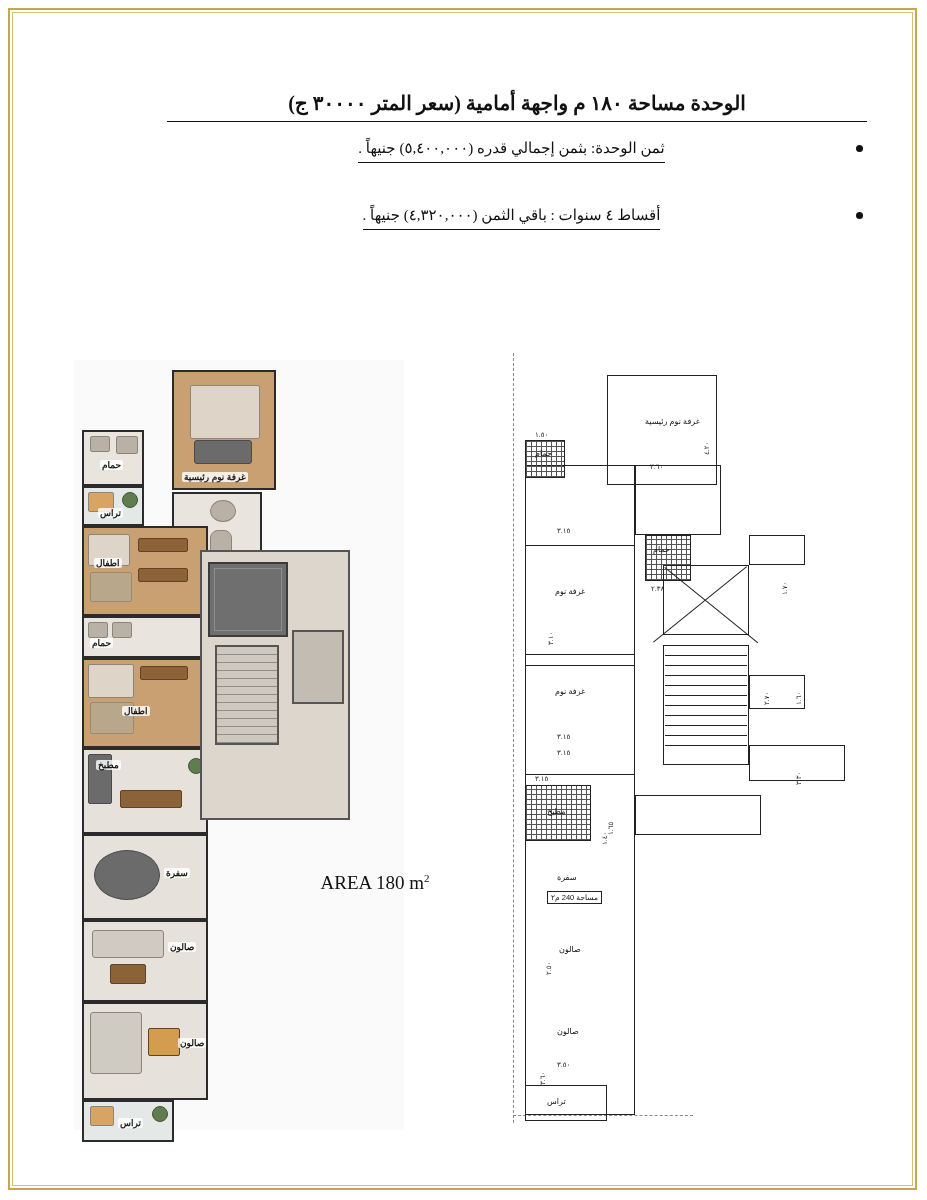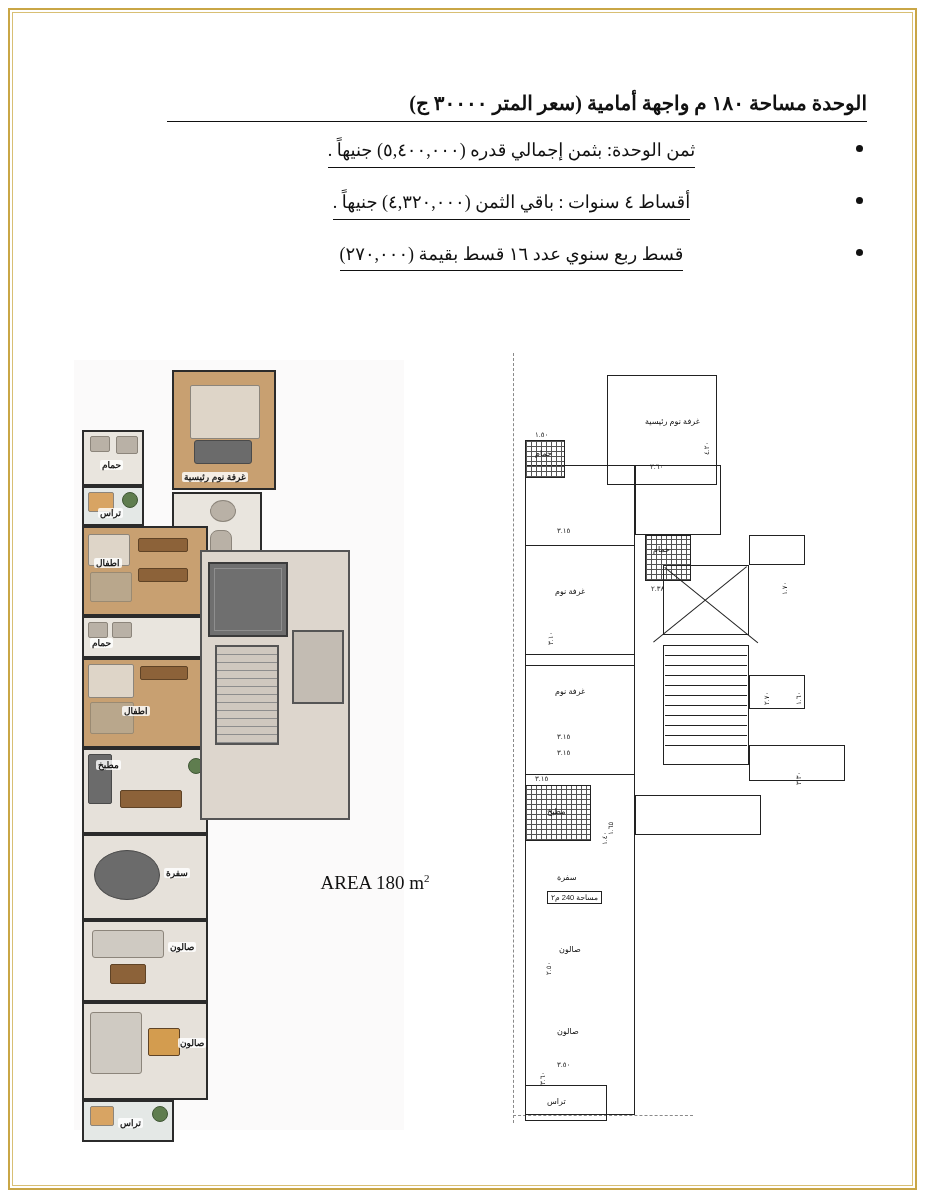--- a/index.html
+++ b/index.html
@@ -41,40 +41,40 @@
     right: 60px;
     top: 88px;
     width: 700px;
     direction: rtl;
     text-align: right;
   }
   .doc-title {
     font-size: 20px;
     font-weight: bold;
     color: #111;
-    text-align: right;
+    text-align: center;
     border-bottom: 1.6px solid #111;
     padding-bottom: 3px;
     display: inline-block;
     line-height: 1.5;
     width: 100%;
     box-sizing: border-box;
   }
   .bullets {
     list-style: none;
     margin: 14px 0 0 0;
     padding: 0;
   }
   .bullets li {
     display: flex;
     flex-direction: row;
     align-items: flex-start;
     justify-content: center;
-    margin-bottom: 20px;
-    font-size: 18px;
+    margin-bottom: 40px;
+    font-size: 15px;
     color: #111;
   }
   .bullet-dot {
     flex: 0 0 auto;
     width: 7px;
     height: 7px;
     border-radius: 50%;
     background: #111;
     margin-top: 9px;
     margin-left: 0;
@@ -298,24 +298,20 @@
   <div class="doc-title">الوحدة مساحة ١٨٠ م واجهة أمامية (سعر المتر ٣٠٠٠٠ ج)</div>
   <ul class="bullets">
     <li>
       <span class="bullet-dot"></span>
       <span class="bullet-text"><span class="ul">ثمن الوحدة: بثمن إجمالي قدره (٥,٤٠٠,٠٠٠) جنيهاً .</span></span>
     </li>
     <li>
       <span class="bullet-dot"></span>
       <span class="bullet-text"><span class="ul">أقساط ٤ سنوات : باقي الثمن (٤,٣٢٠,٠٠٠) جنيهاً .</span></span>
     </li>
-    <li>
-      <span class="bullet-dot"></span>
-      <span class="bullet-text"><span class="ul">قسط ربع سنوي عدد ١٦ قسط بقيمة (٢٧٠,٠٠٠)</span></span>
-    </li>
   </ul>
 </div>
 
 <div class="plans">
 
   <div class="render-plan">
     <div class="rp-shadow"></div>
 
     <div class="rp-lobby-blob"></div>
 

